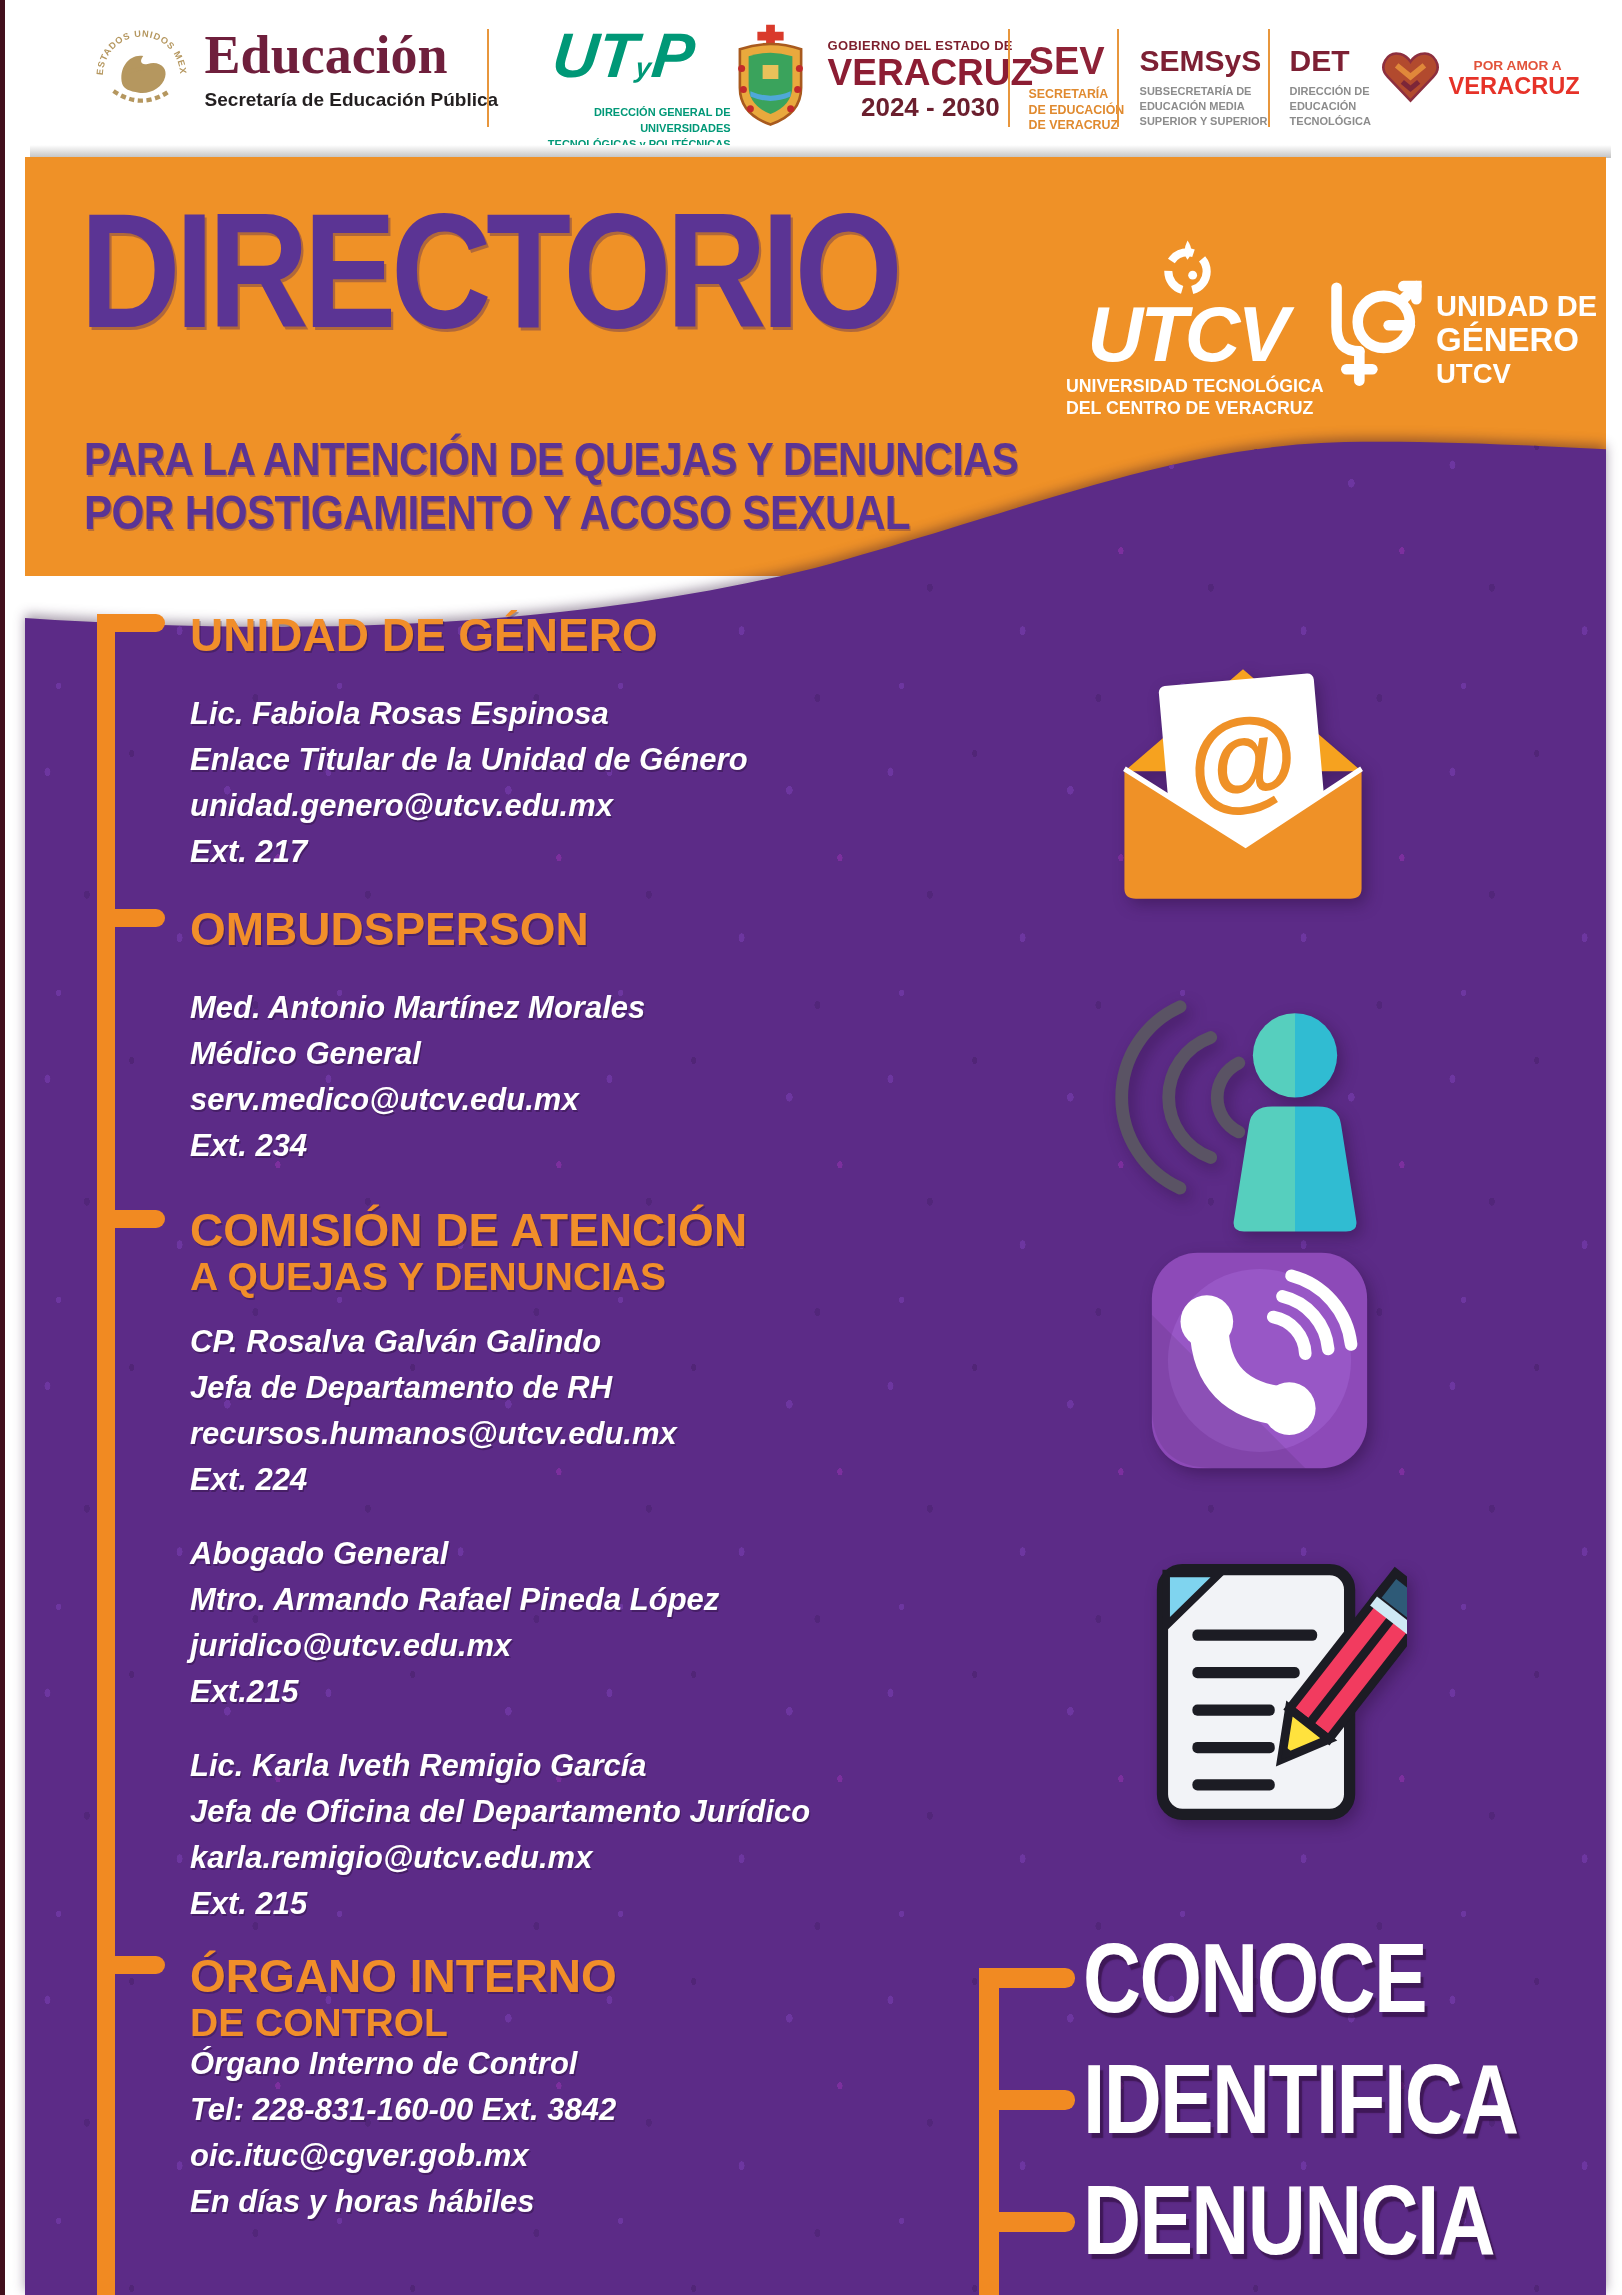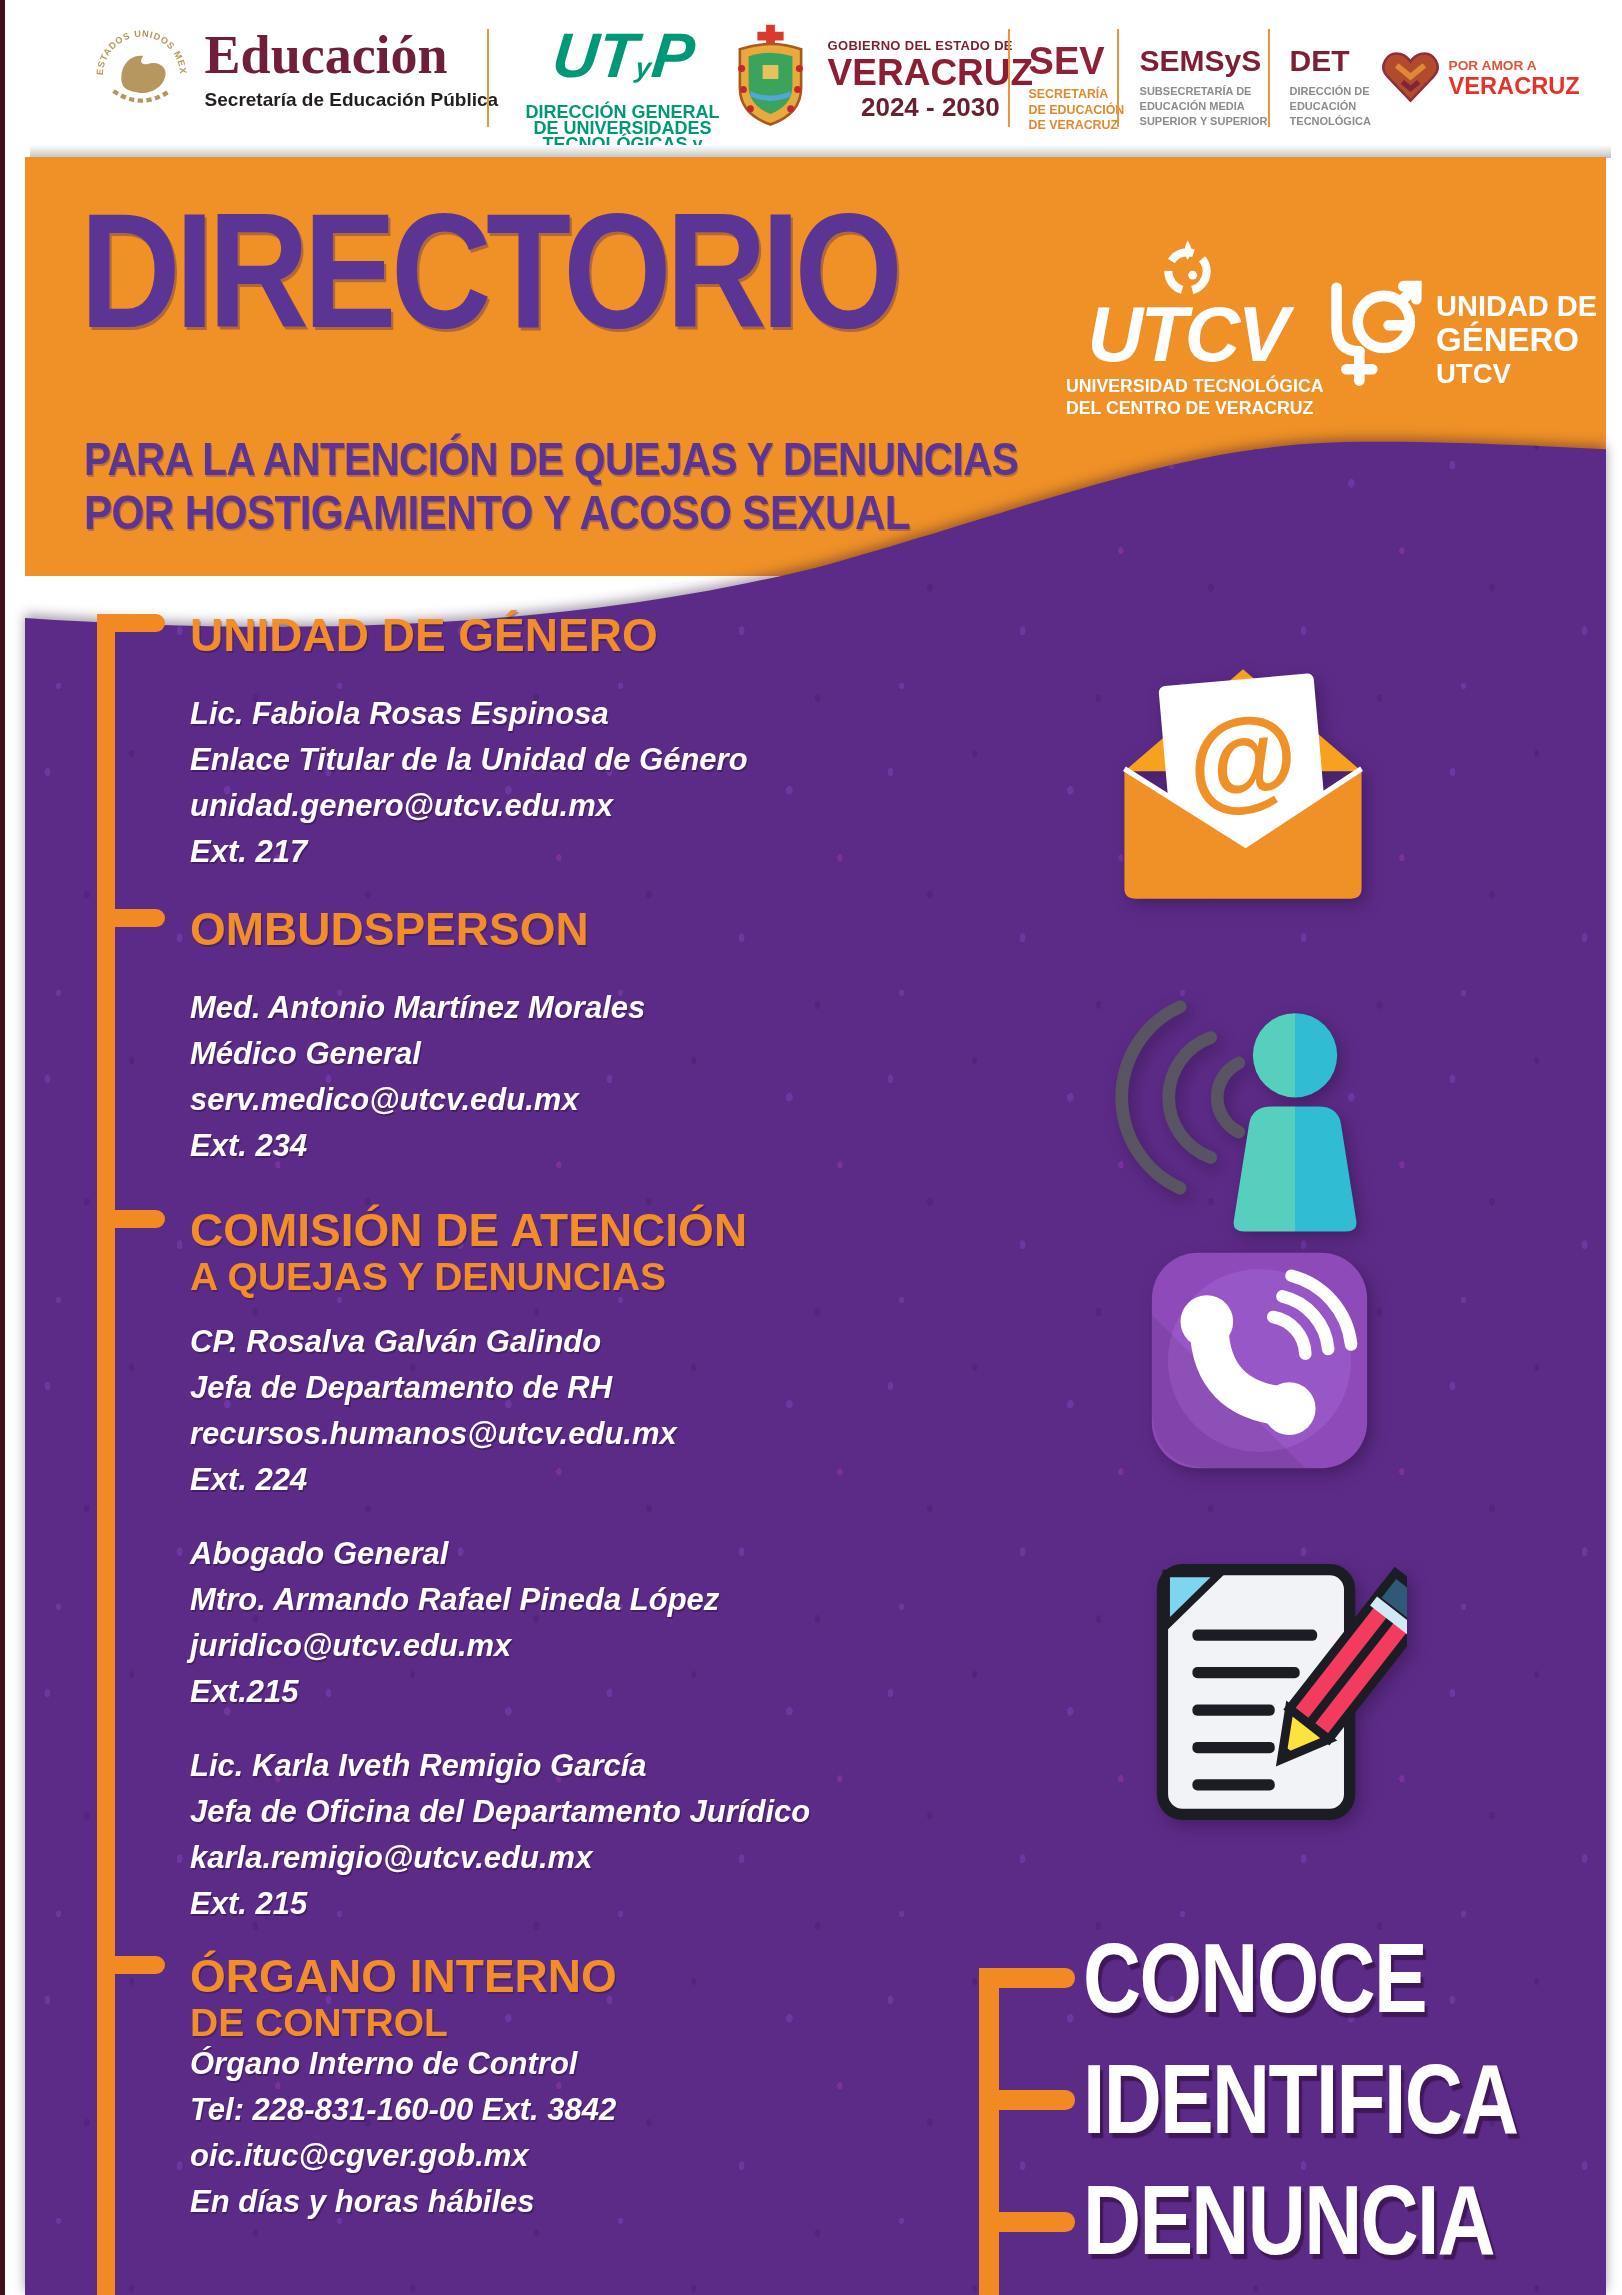--- a/index.html
+++ b/index.html
@@ -11,29 +11,29 @@
   
   .header{position:absolute;left:4.6px;top:0;width:1618px;height:157px;background:#ffffff;}
   .header-shade{position:absolute;left:25px;top:145px;width:1581px;height:13px;
                 background:linear-gradient(#ffffff,#c2c2c2);}
   .hitem{position:absolute;}
   .sep-brand{font-family:"Liberation Serif",serif;font-weight:bold;font-size:54px;color:#6f1f3c;line-height:59px;}
   .sep-tag{font-size:19px;font-weight:bold;color:#231f20;margin-top:3.9px;}
   .hdivider{position:absolute;width:2.6px;height:98px;top:29px;background:#e8963c;}
   .utp-brand{color:#009877;font-weight:bold;font-style:italic;font-size:63px;line-height:63px;transform:skewX(-6deg);}
   .utp-y{font-size:27.5px;}
-  .utp-sub{color:#009877;font-weight:bold;font-size:18px;line-height:15.7px;text-align:center;margin-top:6.5px;}
+  .utp-sub{color:#009877;font-weight:bold;font-size:11px;line-height:15.7px;text-align:right;margin-top:6.5px;}
   .vz1{font-size:13px;font-weight:900;color:#7d1f2d;letter-spacing:0.3px;}
   .vz2{font-size:37px;font-weight:900;color:#8c1d33;line-height:39px;}
   .vz3{font-size:26px;font-weight:900;color:#6b1f2e;line-height:31px;}
   .brand-m{font-size:38px;font-weight:900;color:#8e2237;line-height:41px;}
   .brand-s{font-size:30px;font-weight:900;color:#7d2034;line-height:37px;}
   .sub-orange{font-size:12.4px;font-weight:800;color:#e08a2f;line-height:15.7px;margin-top:5px;}
   .sub-gray{font-size:11px;font-weight:700;color:#8c8c8c;line-height:15px;margin-top:5.2px;}
-  .amor1{font-size:13.7px;font-weight:800;color:#e2533b;line-height:15.7px;}
+  .amor1{font-size:13.7px;font-weight:800;color:#e2533b;line-height:15.7px;margin-left:25px;}
   .amor2{font-size:23.6px;font-weight:900;color:#e63228;line-height:25px;}
 
   
   .orange-band{position:absolute;left:25px;top:157px;width:1581px;height:419px;background:#ef9127;}
   .hero-title{position:absolute;left:80px;top:196px;font-size:164px;line-height:150px;font-weight:900;
               color:#5b3494;letter-spacing:-6.5px;transform:scaleX(.85);transform-origin:left top;
               text-shadow:2.6px 3.3px 0 rgba(61,28,96,.35);white-space:nowrap;}
   .hero-sub1{position:absolute;left:84px;top:432px;font-size:46px;font-weight:900;color:#5b3494;
              transform:scaleX(.88);transform-origin:left top;white-space:nowrap;letter-spacing:-0.7px;
              text-shadow:1.3px 2px 0 rgba(61,28,96,.3);}

